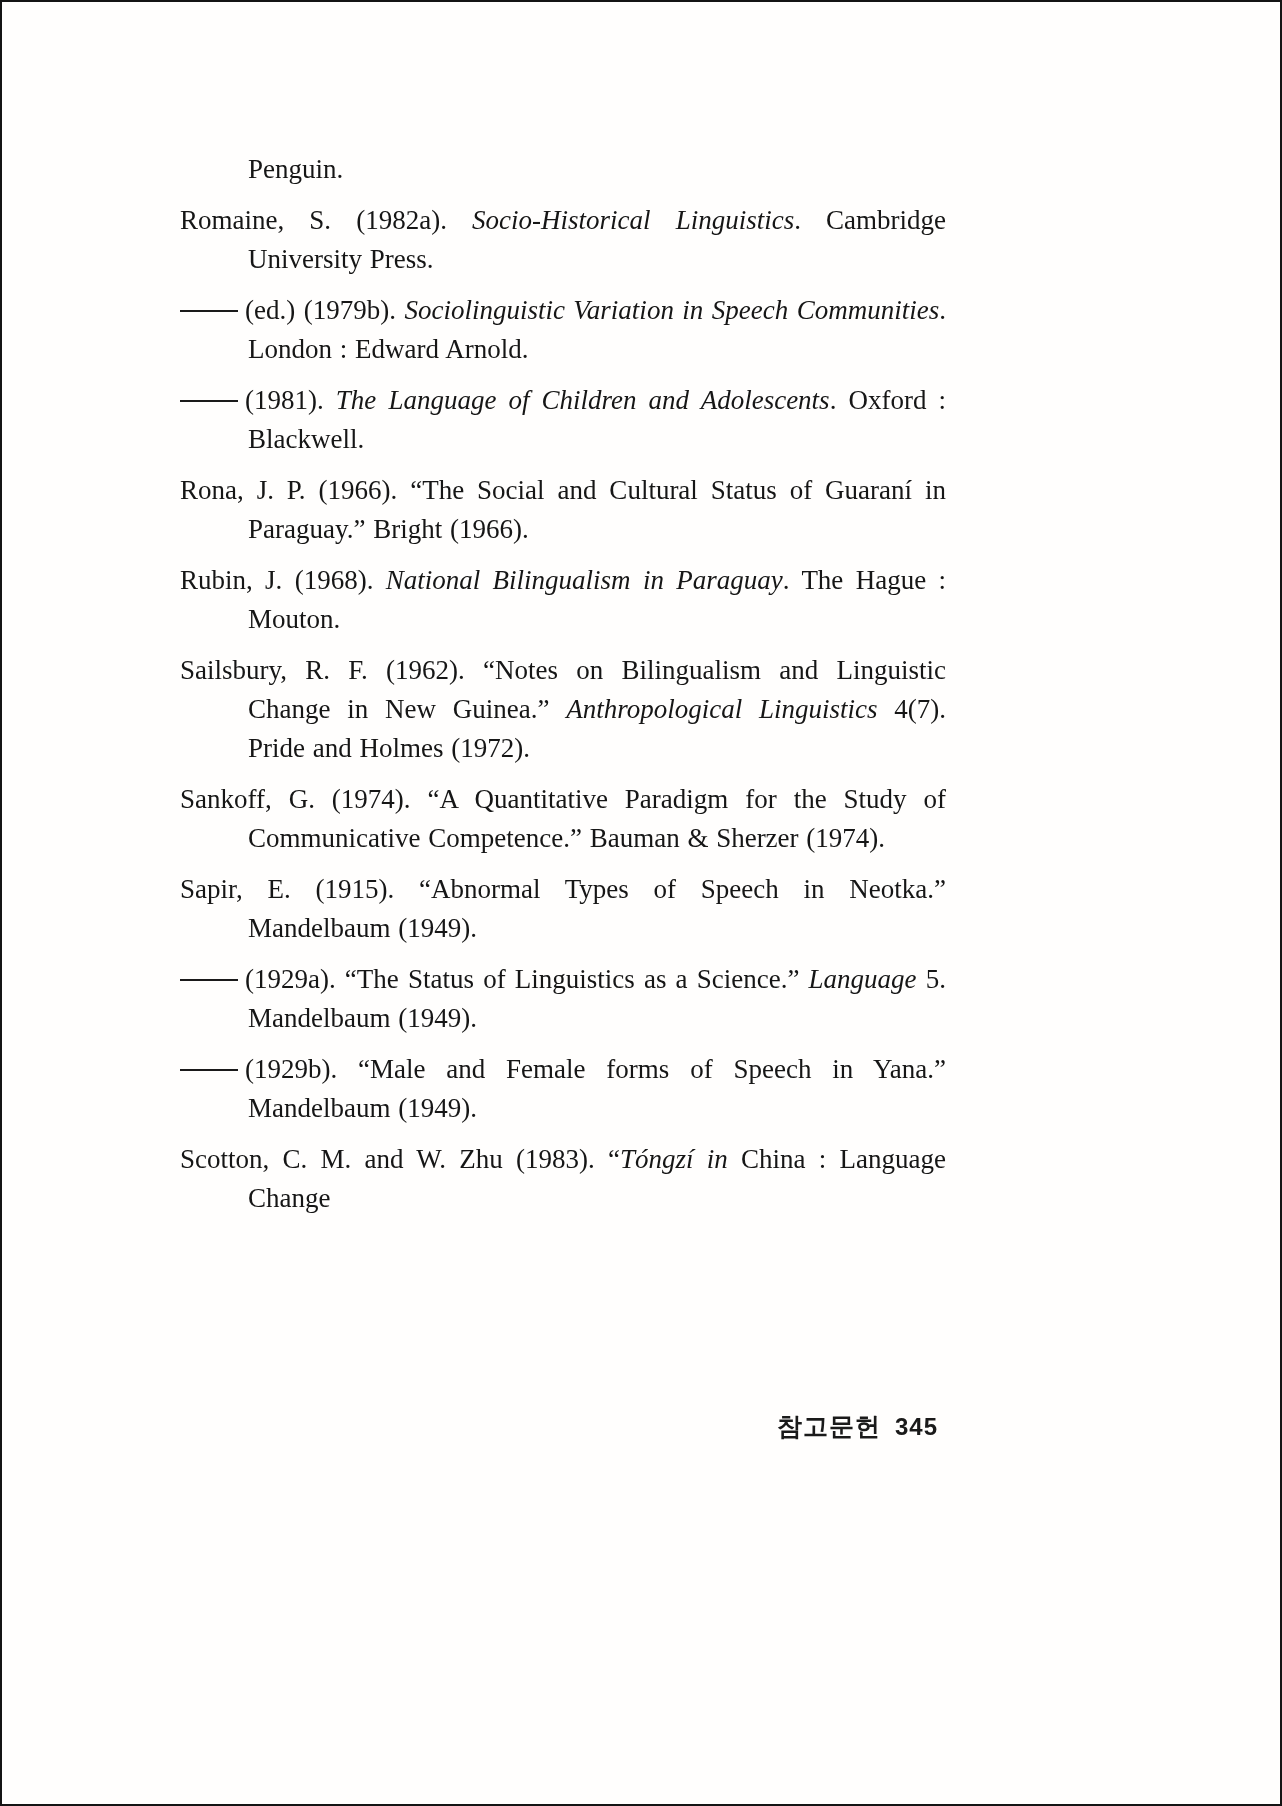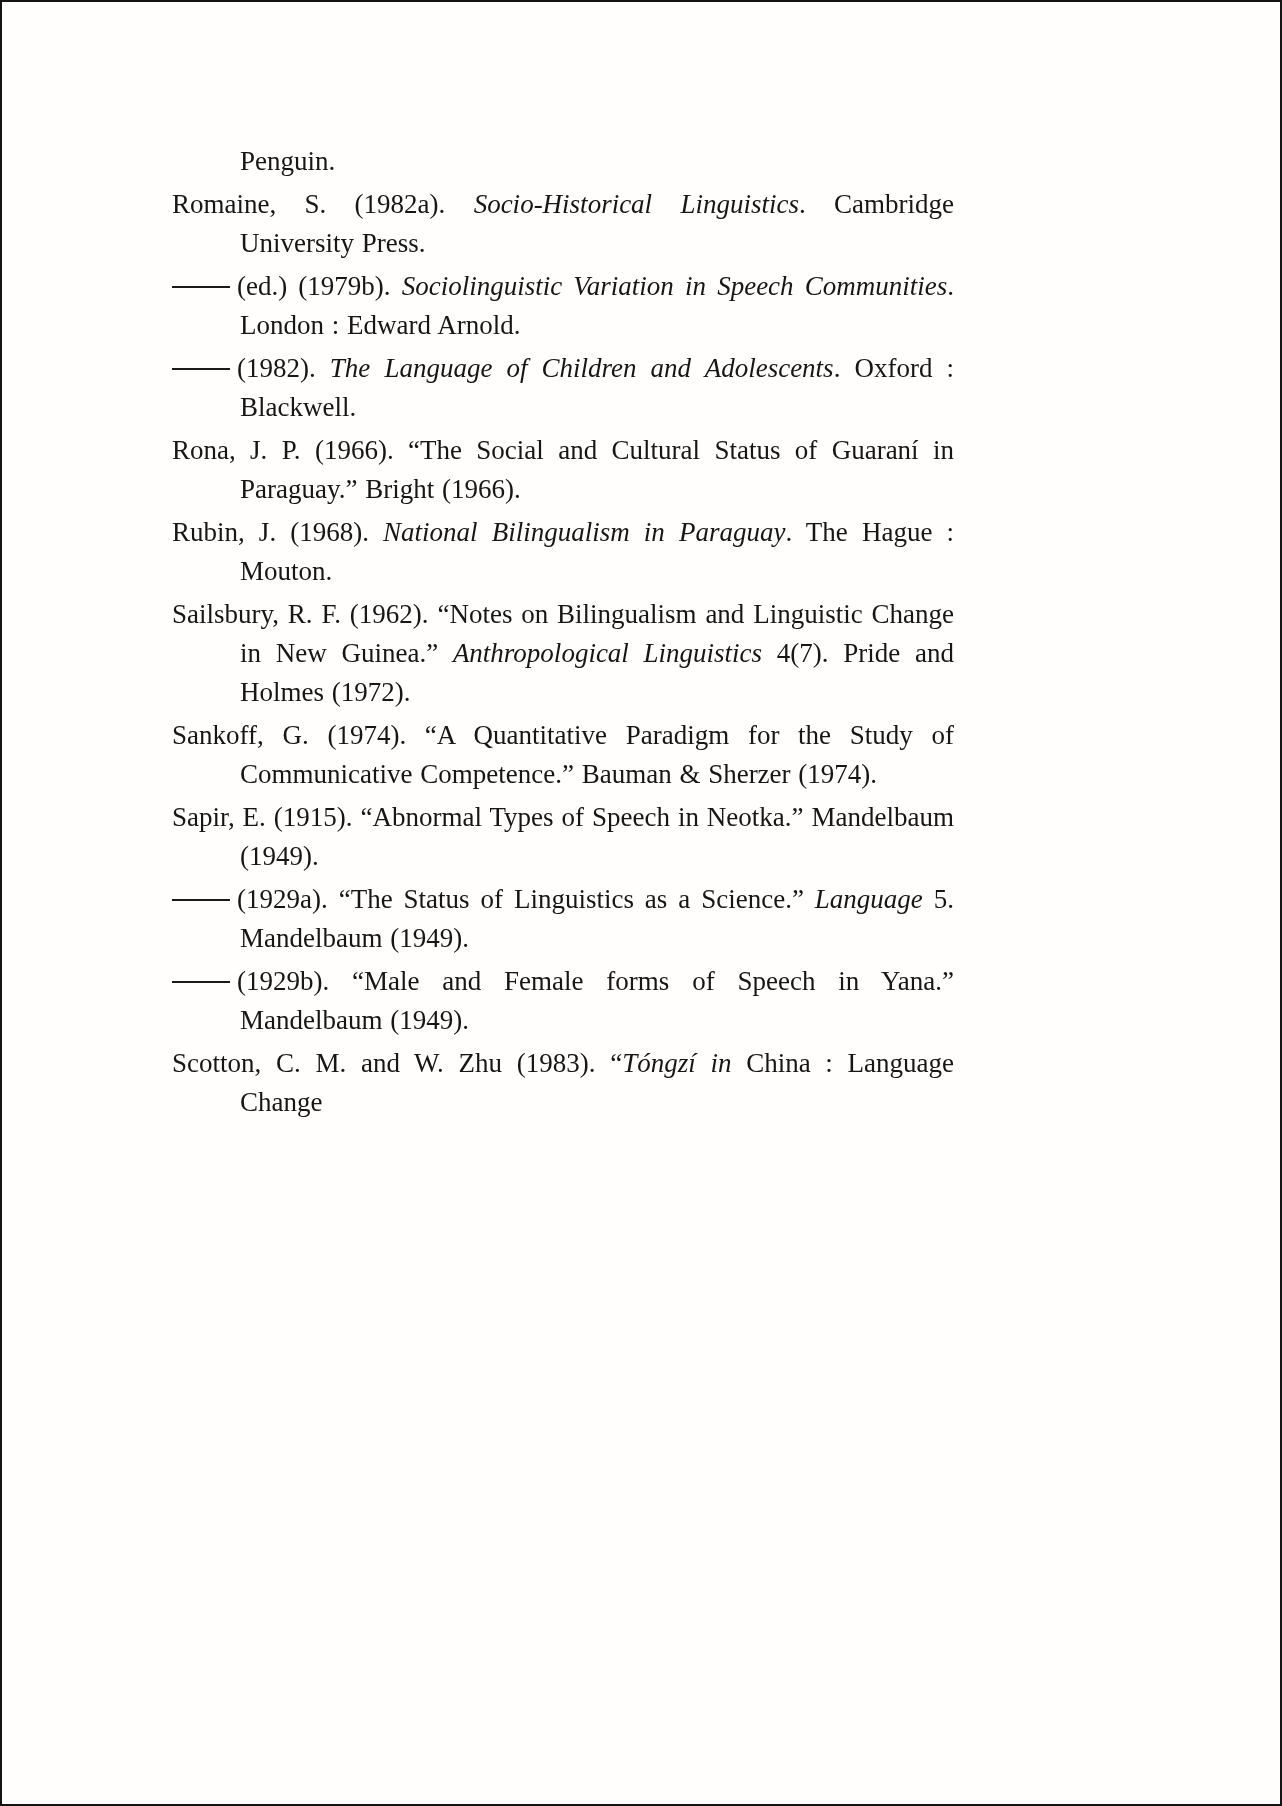--- a/index.html
+++ b/index.html
@@ -19,21 +19,21 @@
     font-family: "Liberation Serif", "DejaVu Serif", serif;
     color: #161616;
   }
   .text-block {
     position: absolute;
     top: 136px;
     left: 166px;
     width: 790px;
   }
   .entry {
-    margin: 4px;
+    margin: 12px;
     font-size: 27px;
     line-height: 39px;
     text-align: justify;
     padding-left: 68px;
     text-indent: -68px;
     word-spacing: 1px;
   }
   .entry.cont {
     text-indent: 0;
   }
@@ -68,25 +68,28 @@
 </head>
 <body>
 
 <div class="page">
 
   <div class="text-block">
 
   <p class="entry cont"><span class="">Penguin.</span></p>
       <p class="entry"><span class="">Romaine, S. (1982a). </span><span class="it">Socio-Historical Linguistics</span><span class="">. Cambridge University Press.</span></p>
       <p class="entry"><span class="dash"></span><span class="">(ed.) (1979b). </span><span class="it">Sociolinguistic Variation in Speech Communities</span><span class="">. London : Edward Arnold.</span></p>
-      <p class="entry"><span class="dash"></span><span class="">(1982). </span><span class="it">The Language of Children and Adolescents</span><span class="">. Oxford : Blackwell.</span></p>
+      <p class="entry"><span class="dash"></span><span class="">(1981). </span><span class="it">The Language of Children and Adolescents</span><span class="">. Oxford : Blackwell.</span></p>
       <p class="entry"><span class="">Rona, J. P. (1966). “The Social and Cultural Status of Guaraní in Paraguay.” Bright (1966).</span></p>
       <p class="entry"><span class="">Rubin, J. (1968). </span><span class="it">National Bilingualism in Paraguay</span><span class="">. The Hague : Mouton.</span></p>
       <p class="entry"><span class="">Sailsbury, R. F. (1962). “Notes on Bilingualism and Linguistic Change in New Guinea.” </span><span class="it">Anthropological Linguistics</span><span class=""> 4(7). Pride and Holmes (1972).</span></p>
       <p class="entry"><span class="">Sankoff, G. (1974). “A Quantitative Paradigm for the Study of Communicative Competence.” Bauman &amp; Sherzer (1974).</span></p>
       <p class="entry"><span class="">Sapir, E. (1915). “Abnormal Types of Speech in Neotka.” Mandelbaum (1949).</span></p>
       <p class="entry"><span class="dash"></span><span class="">(1929a). “The Status of Linguistics as a Science.” </span><span class="it">Language</span><span class=""> 5. Mandelbaum (1949).</span></p>
       <p class="entry"><span class="dash"></span><span class="">(1929b). “Male and Female forms of Speech in Yana.” Mandelbaum (1949).</span></p>
       <p class="entry"><span class="">Scotton, C. M. and W. Zhu (1983). “</span><span class="it">Tóngzí in</span><span class=""> China : Language Change</span></p>
     </div>
 
+  <div class="footer">
+    <span>참고문헌</span><span class="page-num">345</span>
+  </div>
 
 </div>
 
 </body></html>

